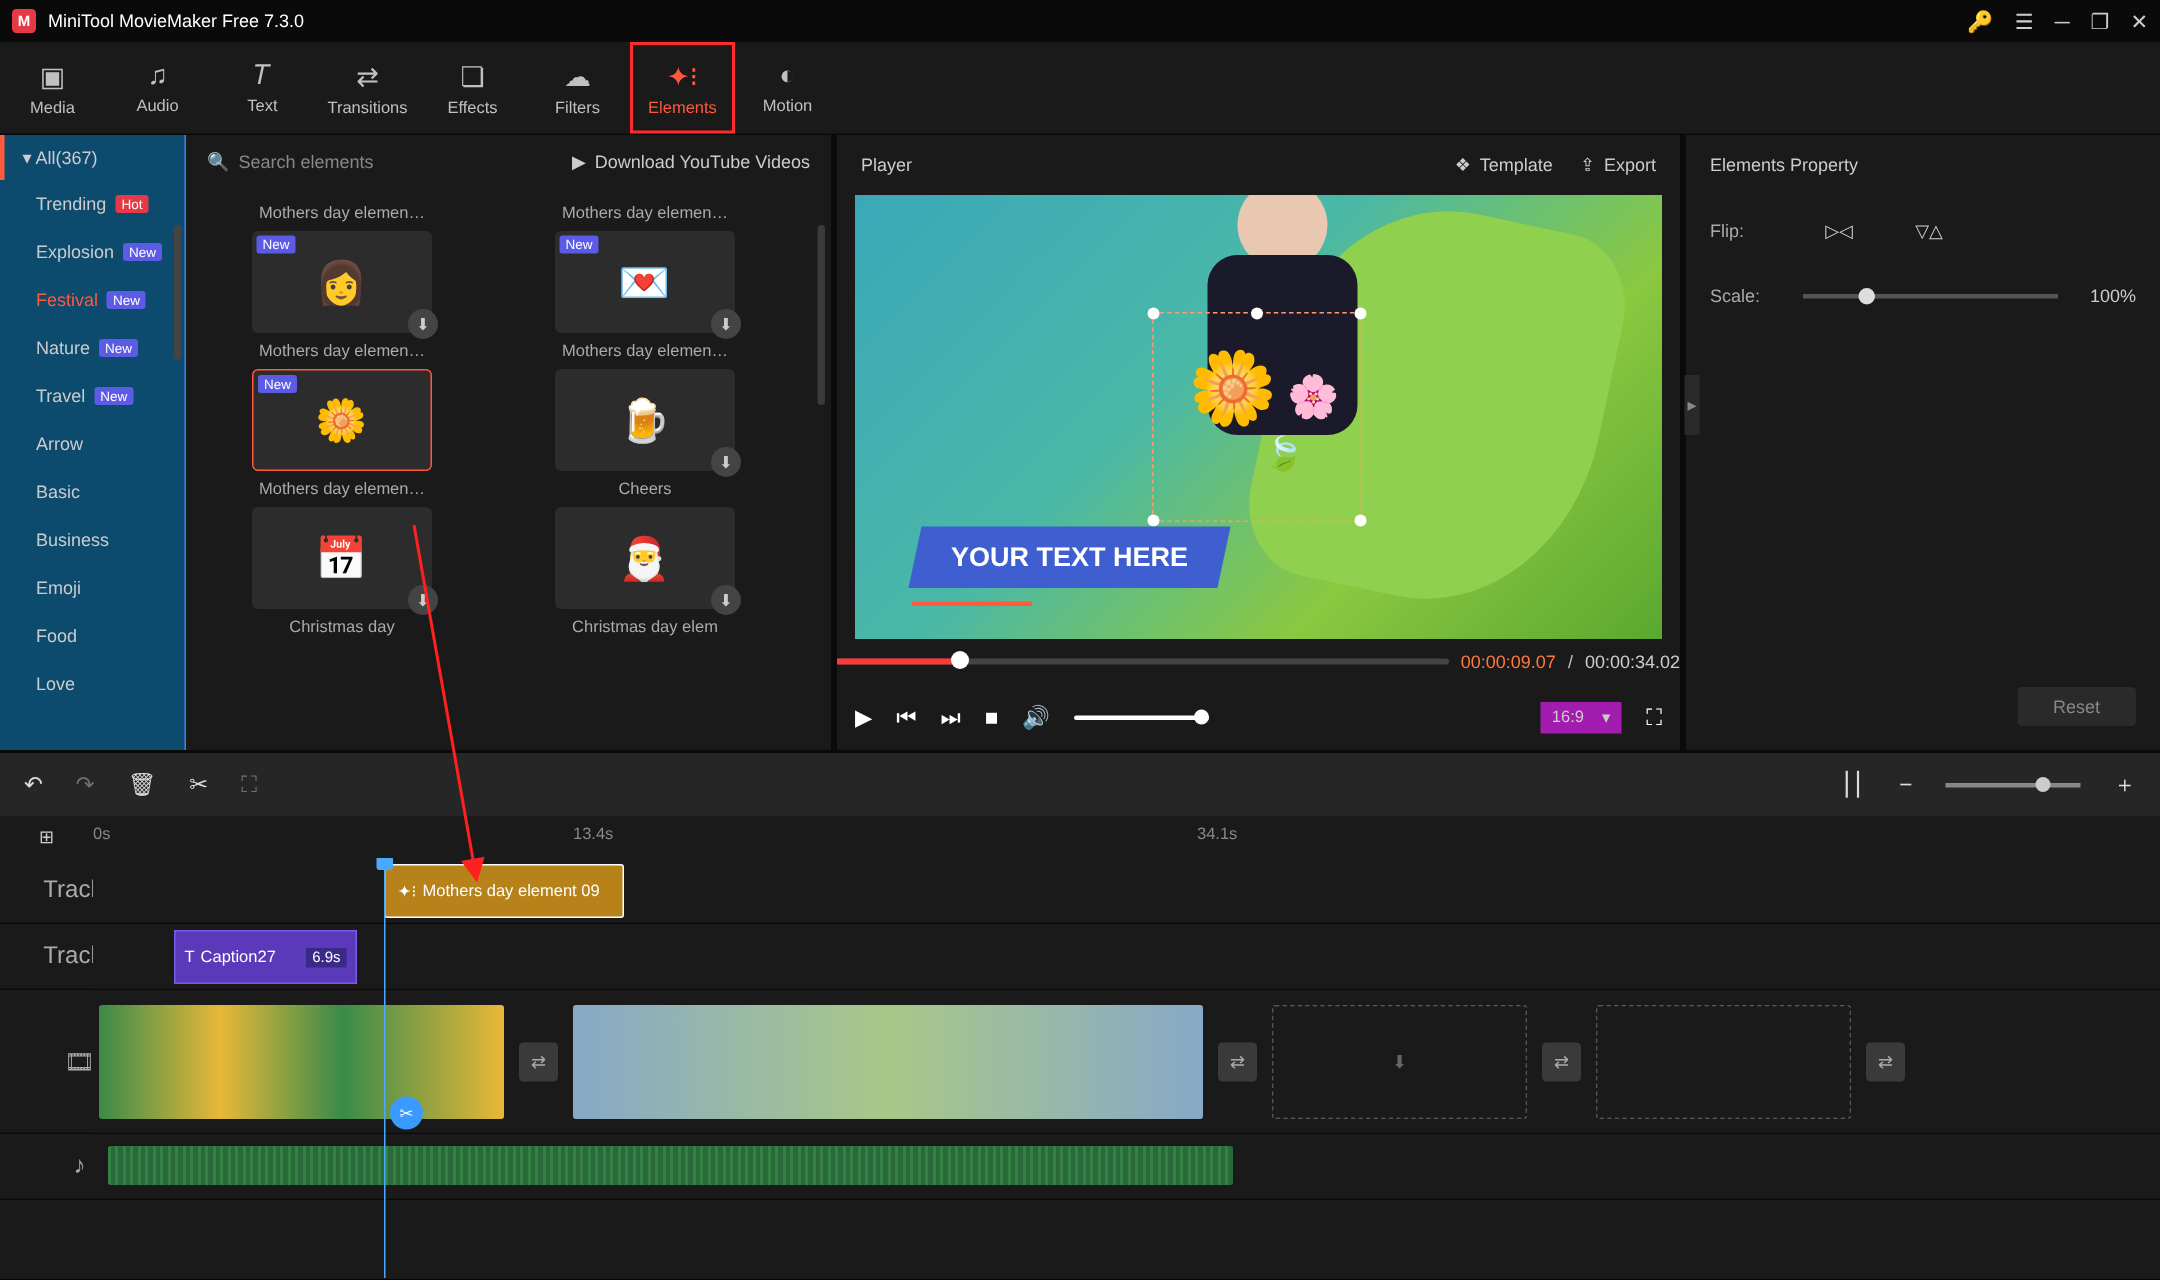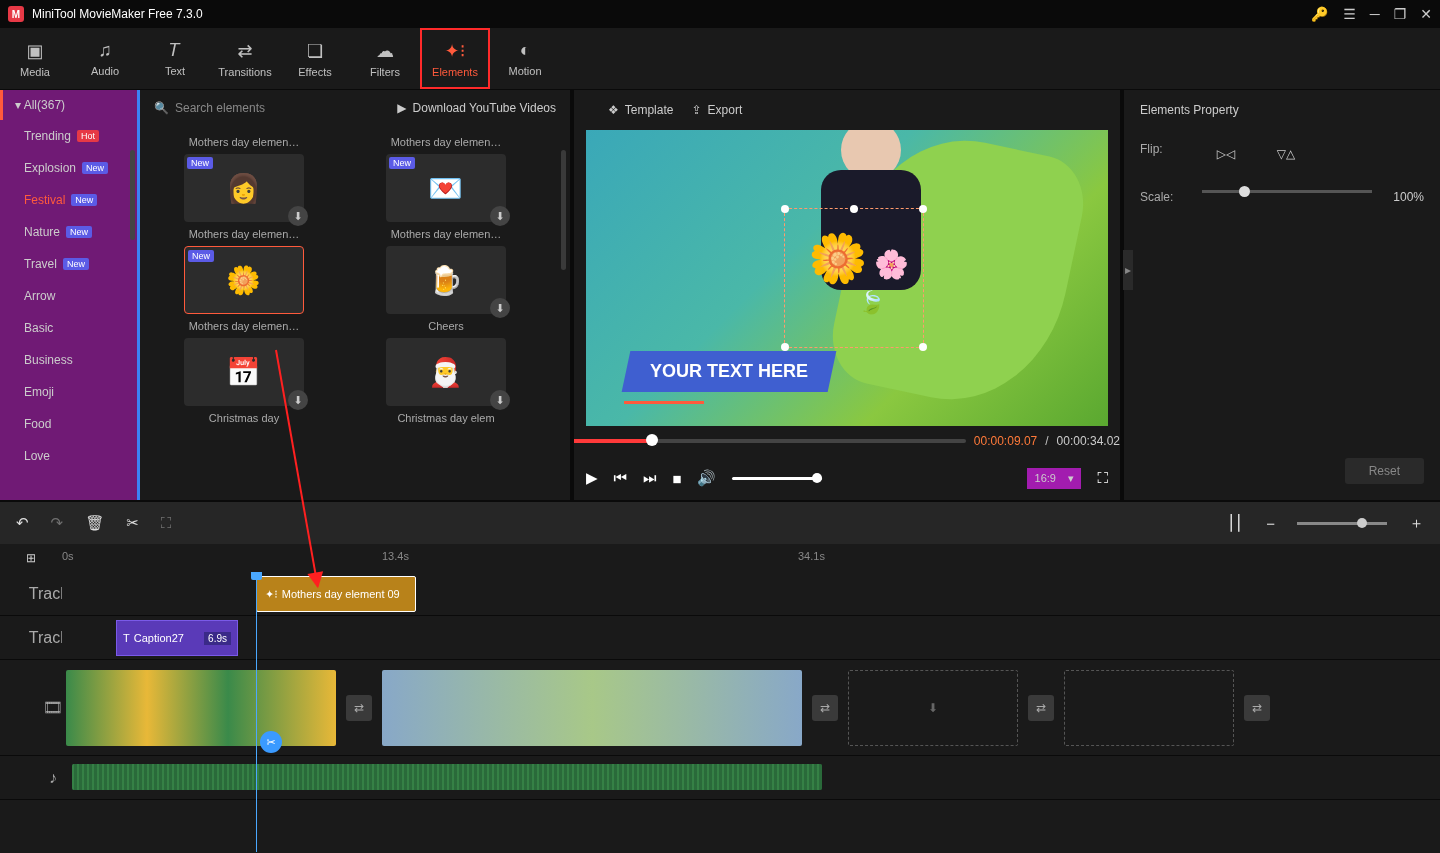--- a/index.html
+++ b/index.html
@@ -17,21 +17,21 @@
 .main-toolbar { height: 62px; background: #1a1a1a; display: flex; border-bottom: 1px solid #0a0a0a; }
 .tool-item { width: 70px; display: flex; flex-direction: column; align-items: center; justify-content: center; color: #c0c0c0; cursor: pointer; gap: 4px; }
 .tool-item.active { color: #ff5a3c; border: 2px solid #ff2a2a; }
 .tool-item .ico { font-size: 18px; }
 .tool-item .lbl { font-size: 11px; }
 
 
 .upper { display: flex; height: 410px; }
 
 
-.sidebar { width: 140px; background: #701a75; border-right: 3px solid #3b82f6; overflow-y: hidden; position: relative; }
+.sidebar { width: 124px; background: #0c4a6e; border-right: 1px solid #3b82f6; overflow-y: hidden; position: relative; }
 .sidebar .all-row { padding: 8px 12px; color: #ccc; cursor: pointer; font-size: 12px; border-left: 3px solid #ff5a3c; }
 .sidebar .cat { padding: 9px 16px 9px 24px; color: #ccc; cursor: pointer; font-size: 12px; display: flex; align-items: center; gap: 6px; }
 .sidebar .cat.active { color: #ff5a3c; }
 .badge { font-size: 9px; padding: 1px 4px; border-radius: 2px; color: #fff; }
 .badge.hot { background: #e63946; }
 .badge.new { background: #5b5be6; }
 .sidebar .sb-scroll { position: absolute; right: 2px; top: 60px; width: 5px; height: 90px; background: #444; border-radius: 3px; }
 
 
 .grid-panel { width: 430px; background: #1a1a1a; display: flex; flex-direction: column; position: relative; }
@@ -80,21 +80,21 @@
 .controls { height: 44px; display: flex; align-items: center; padding: 0 12px; gap: 16px; }
 .controls .ctrl { color: #fff; cursor: pointer; font-size: 15px; }
 .vol-slider { width: 90px; height: 3px; background: #fff; position: relative; border-radius: 2px; }
 .vol-slider .vk { position: absolute; right: 0; top: -4px; width: 10px; height: 10px; background: #fff; border-radius: 50%; }
 .controls .spacer { flex: 1; }
 .ratio-sel { background: #a21caf; color: #ccc; padding: 4px 8px; font-size: 11px; display: flex; align-items: center; gap: 12px; margin-left: 32px; }
 
 
 .props { width: 316px; background: #1a1a1a; display: flex; flex-direction: column; }
 .props-head { height: 40px; display: flex; align-items: center; padding: 0 16px; color: #ccc; font-size: 12px; }
-.prop-row { display: flex; align-items: flex-start; padding: 12px 16px; gap: 12px; }
+.prop-row { display: flex; align-items: center; padding: 12px 16px; gap: 12px; }
 .prop-row .pl { width: 50px; color: #aaa; font-size: 12px; }
 .prop-row .pv { color: #ccc; font-size: 12px; margin-left: auto; width: 40px; text-align: right; }
 .prop-row .slider { flex: 1; height: 3px; background: #555; position: relative; }
 .prop-row .slider .sk { position: absolute; top: -4px; width: 11px; height: 11px; background: #ddd; border-radius: 50%; }
 .flip-btn { width: 24px; height: 24px; display: flex; align-items: center; justify-content: center; color: #ccc; cursor: pointer; margin: 0 12px; }
 .reset-btn { margin: auto 16px 16px auto; padding: 6px 24px; background: #2a2a2a; color: #888; border-radius: 3px; cursor: pointer; font-size: 12px; }
 .props .expand { position: absolute; left: -1px; top: 160px; width: 10px; height: 40px; background: #2a2a2a; display: flex; align-items: center; justify-content: center; color: #888; cursor: pointer; }
 
 
 .timeline { height: 353px; background: #1a1a1a; border-top: 2px solid #0a0a0a; display: flex; flex-direction: column; }
@@ -281,20 +281,21 @@
             <div class="thumb">🎅<span class="dl-btn">⬇</span></div>
             <div class="name">Christmas day elem</div>
           </div>
       </div>
     </div>
     <div class="grid-scroll"></div>
   </div>
 
   <div class="player-panel">
     <div class="player-head">
+      <div class="pl-title">Player</div>
       <div class="pl-btn">
           <span>❖</span>
           <span>Template</span>
         </div>
       <div class="pl-btn">
           <span>⇪</span>
           <span>Export</span>
         </div>
     </div>
     <div class="preview">

